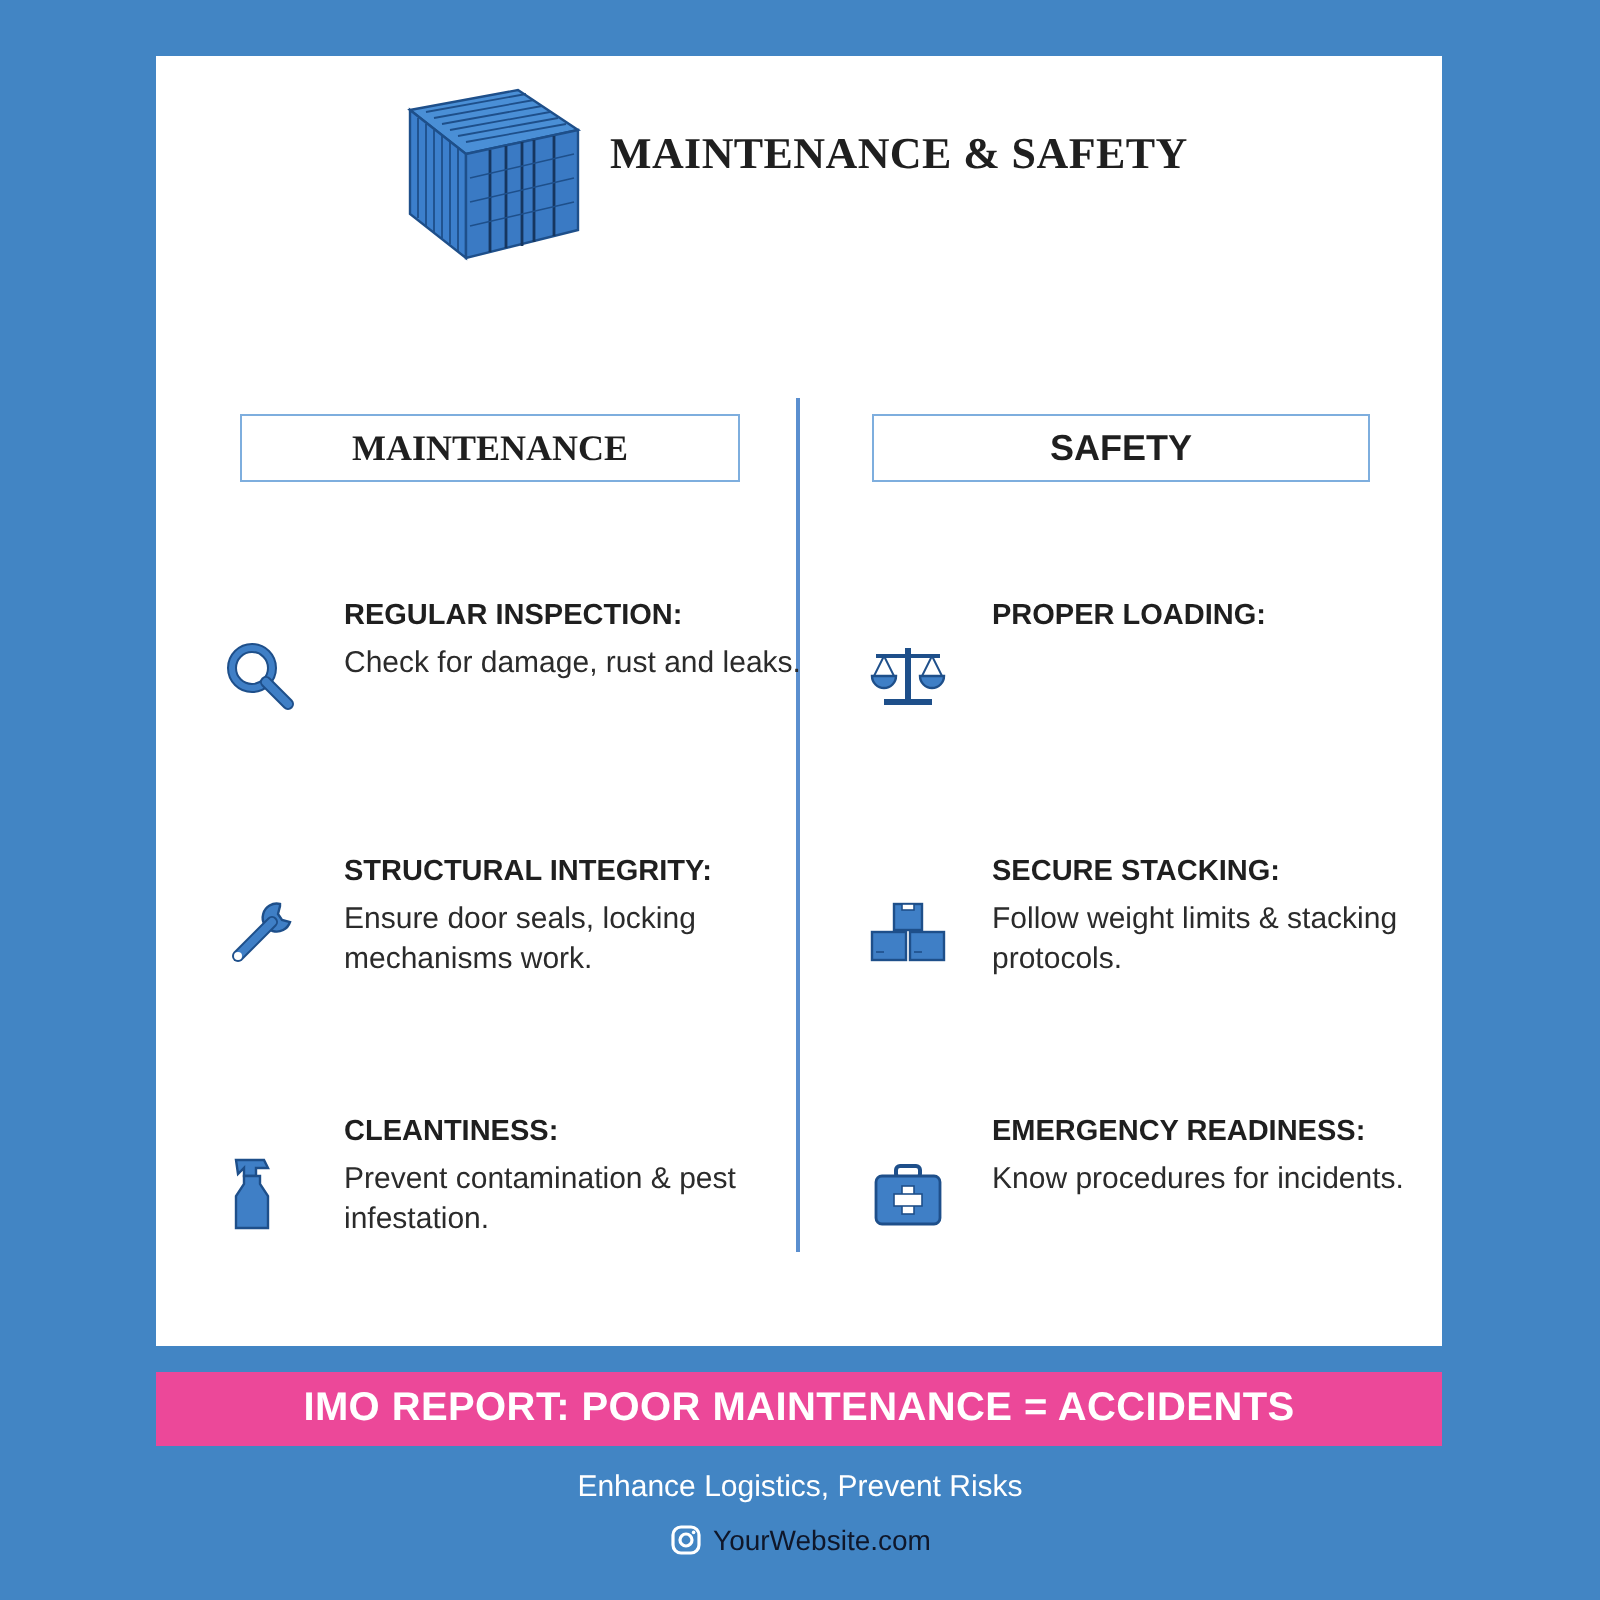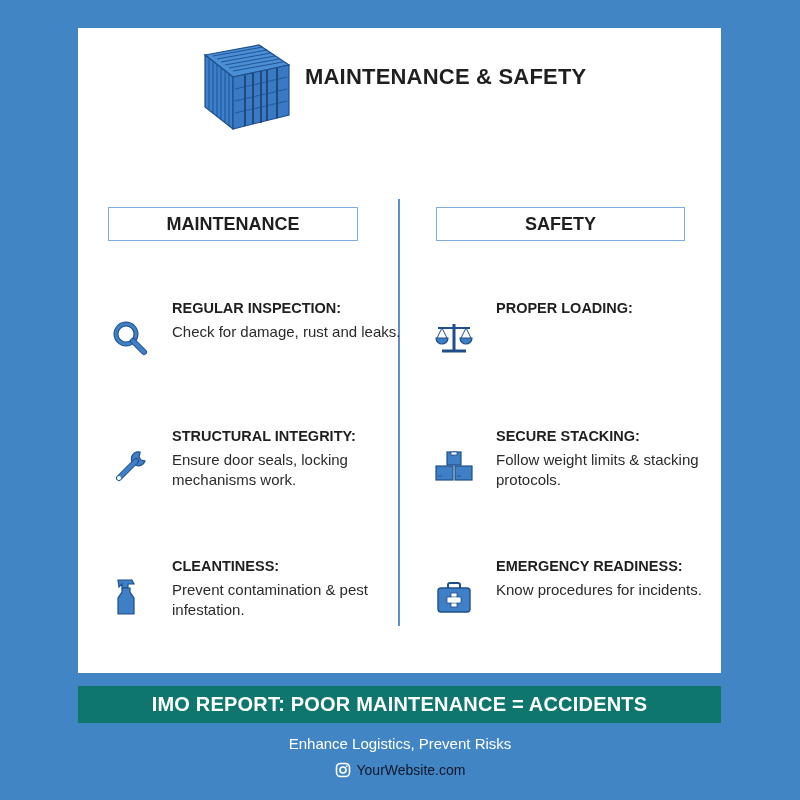--- a/index.html
+++ b/index.html
@@ -22,32 +22,32 @@
     width: 94px; height: 88px;
   }
   .title {
     position: absolute;
     left: 227px; top: 34px;
     color: #1f1f1f;
     font-weight: bold;
     line-height: 30px;
   }
   .title .l1 { font-size: 27px; display: block; letter-spacing: 0.2px; }
-  .title .l2 { font-size: 22px; display: block; letter-spacing: 0.2px; }
+  .title .l2 { font-size: 22px; display: block; letter-spacing: 0.2px; font-family: Liberation Serif, serif; }
   .section-box {
     position: absolute;
     top: 179px;
     height: 34px;
     border: 1.5px solid #7eaede;
     display: flex; align-items: center; justify-content: center;
     font-weight: bold;
     font-size: 18px;
     color: #1f1f1f;
   }
-  .box-maint { left: 30px; width: 250px; }
+  .box-maint { left: 42px; width: 250px; font-family: Liberation Serif, serif; }
   .box-safety { left: 358px; width: 249px; }
   .divider {
     position: absolute;
     left: 320px; top: 171px;
     width: 2px; height: 427px;
     background: #5b8fcf;
   }
   .item {
     position: absolute;
     width: 280px;
@@ -71,21 +71,21 @@
     left: 62px; top: 22px;
     font-size: 15px;
     line-height: 20px;
     color: #2b2b2b;
     width: 230px;
   }
   .banner {
     position: absolute;
     left: 78px; top: 686px;
     width: 643px; height: 37px;
-    background: #0f766e;
+    background: #ec4899;
     color: #ffffff;
     font-weight: bold;
     font-size: 20px;
     display: flex; align-items: center; justify-content: center;
     letter-spacing: 0.2px;
   }
   .tagline {
     position: absolute;
     left: 0; top: 735px;
     width: 800px;

